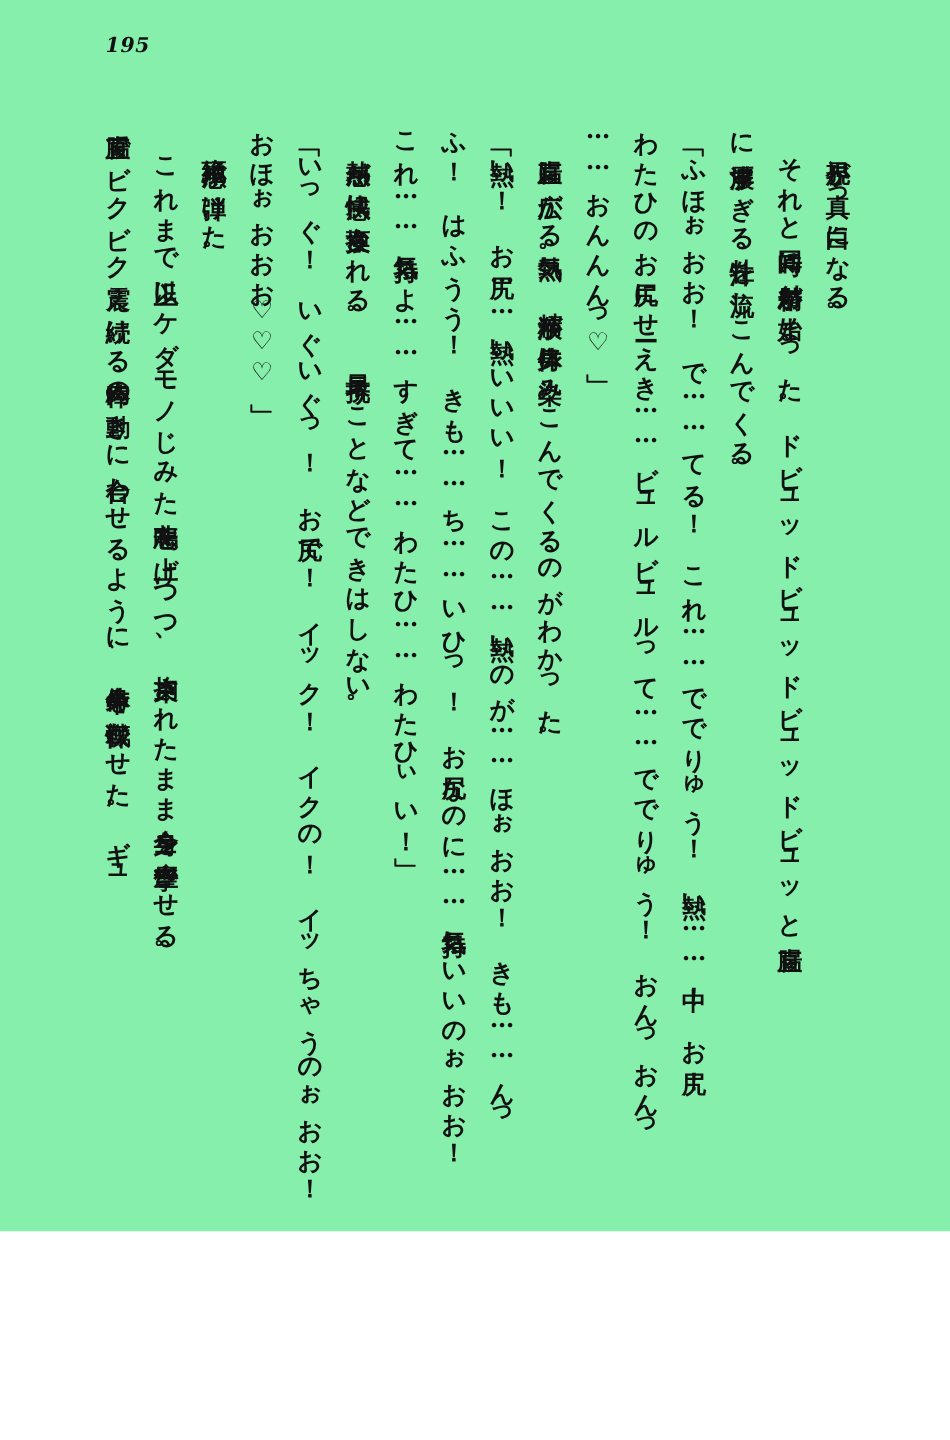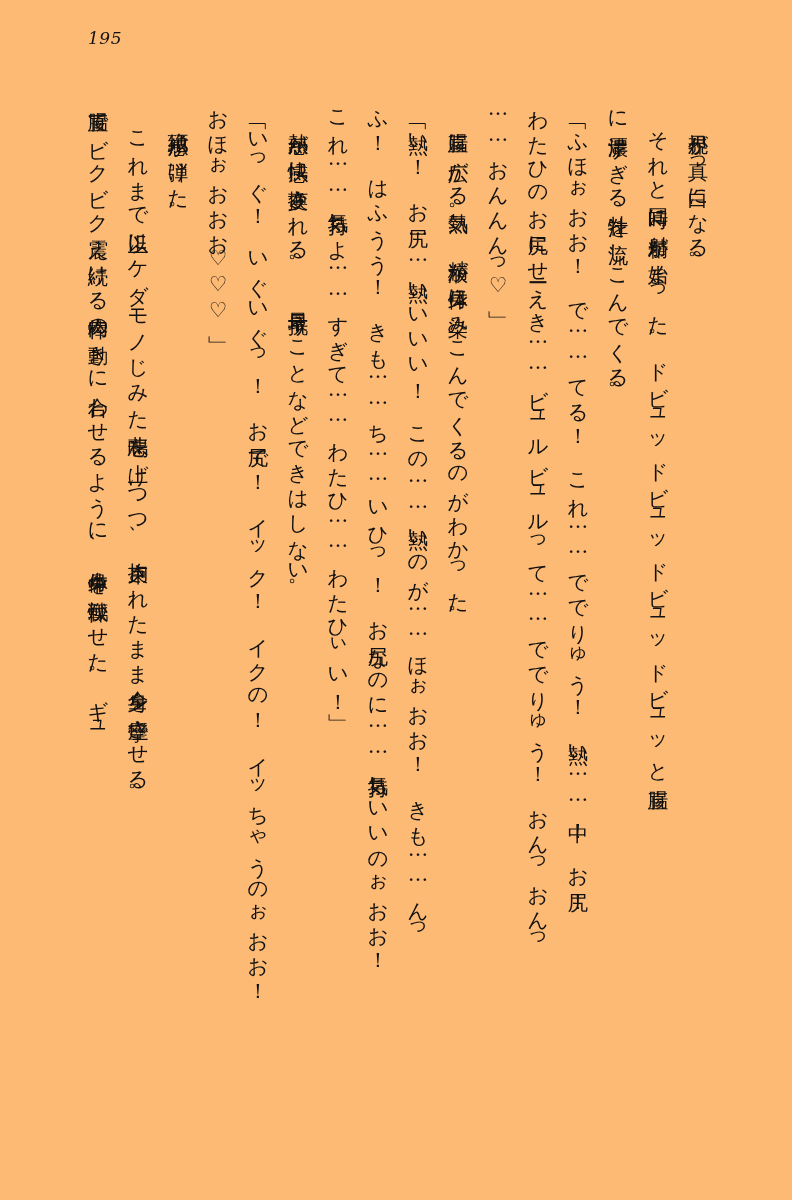--- a/index.html
+++ b/index.html
@@ -10,23 +10,24 @@
   body {
     width: 792px;
     height: 1200px;
     overflow: hidden;
     font-family: "DejaVu Serif", "Liberation Serif", serif;
     color: #111111;
   }
   .page {
     position: relative;
     width: 792px;
-    height: 1200px;
-    background: #fdba74;
+    height: 1026px;
+    background: #86efac;
     box-sizing: border-box;
+    font-weight: bold;
   }
   .page-number {
     position: absolute;
     top: 28px;
     left: 88px;
     font-size: 17px;
     font-family: "DejaVu Serif", "Liberation Serif", serif;
     font-style: italic;
     letter-spacing: 0.5px;
     color: #111111;

